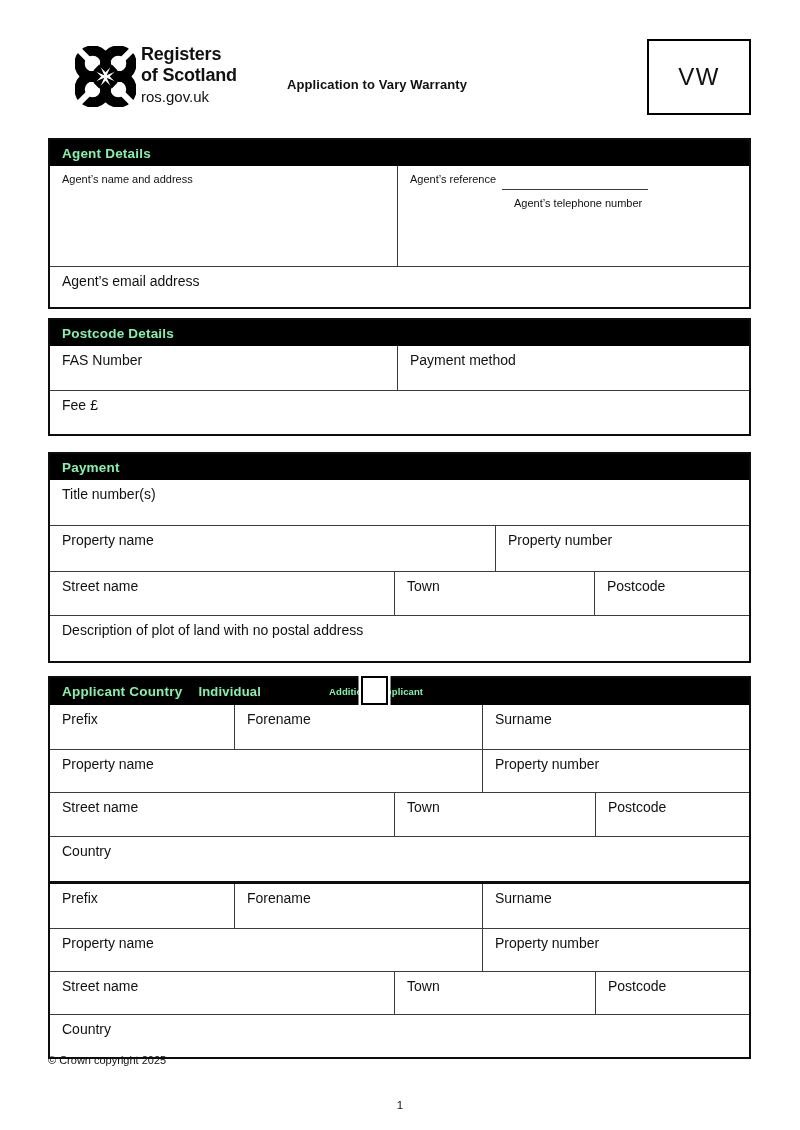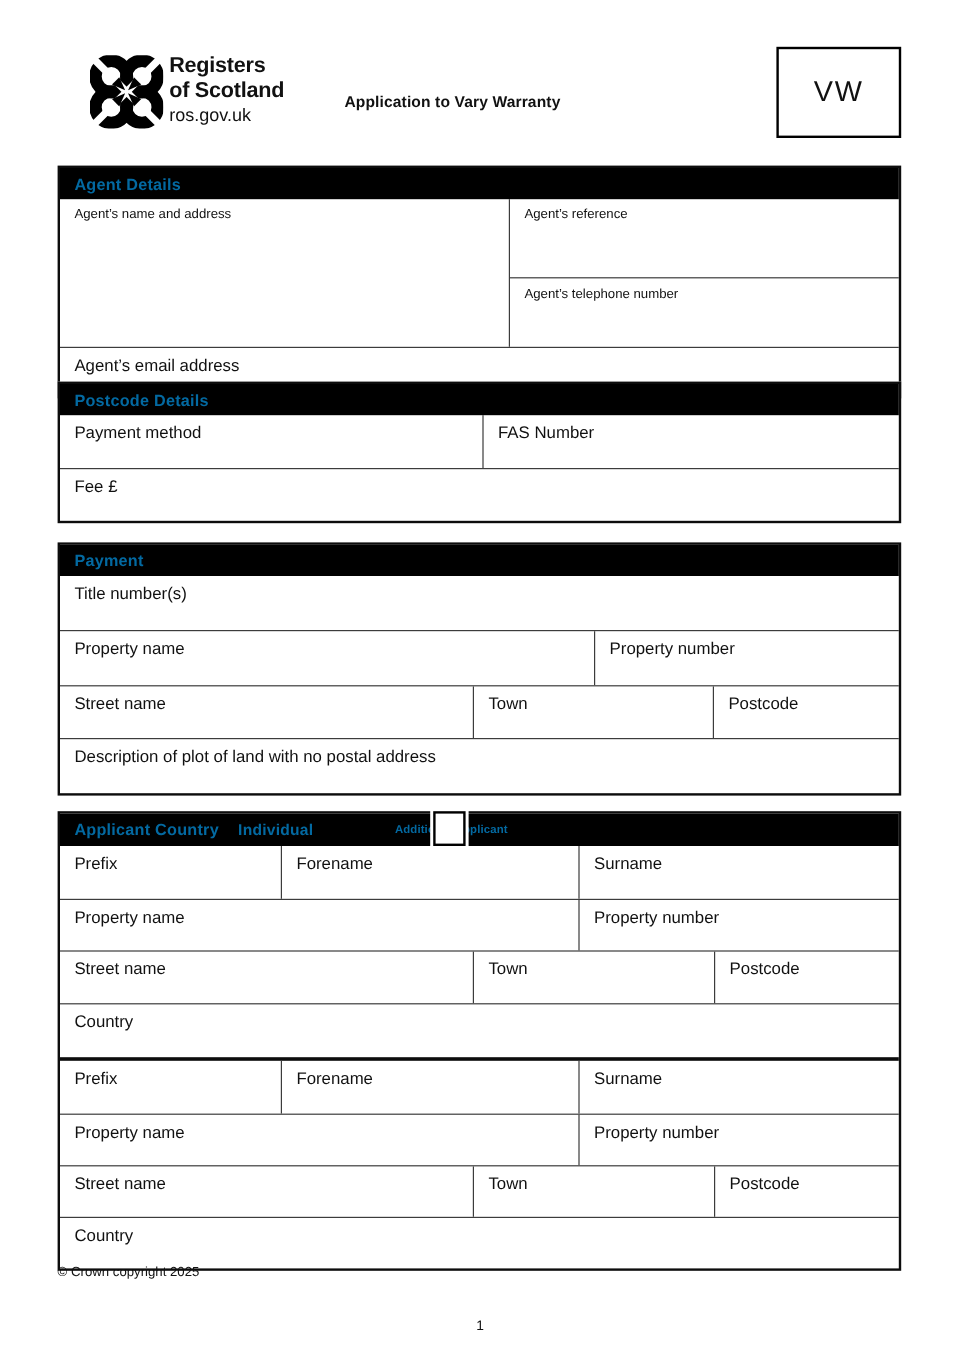--- a/index.html
+++ b/index.html
@@ -17,33 +17,33 @@
   .form-title { position:absolute; left:287px; top:77px; font-size:13px; font-weight:700; letter-spacing:0.1px; }
   .code-box {
     position:absolute; left:647px; top:39px; width:104px; height:76px;
     border:2px solid #000; display:flex; align-items:center; justify-content:center;
     font-size:24px; font-weight:500; letter-spacing:1.5px;
   }
 
   
   .ftable { position:absolute; left:48px; width:703px; border:2px solid #0d0d0d; background:#fff; }
   .fbar {
-    background:#000; color:#0369a1; height:26px; display:flex; align-items:center;
+    background:#000; color:#86efac; height:26px; display:flex; align-items:center;
     padding-left:12px; font-size:13.5px; font-weight:700; letter-spacing:0.2px; position:relative;
   }
   .frow { display:flex; border-top:1.5px solid #3c3c3c; }
   .frow.first { border-top:none; }
   .cell { padding:7px 7px 0 12px; font-size:14px; line-height:14px; }
   .cell + .cell { border-left:1.5px solid #3c3c3c; }
   .grow { flex:1 1 auto; }
 
   
-  .agent-body { display:flex; border-top:none;gap:27px; }
+  .agent-body { display:flex; border-top:none; }
   .agent-left { width:347px; padding:7px 6px 0 12px; font-size:11px; }
-  .agent-right { flex:1; border-left:1.5px solid #3c3c3c; display:flex; flex-direction:column; }
+  .agent-right { flex:1; border-left:1.5px solid #3c3c3c; display:flex; }
   .agent-right .sub { padding:7px 6px 0 12px; font-size:11px; }
   .agent-right .sub + .sub { border-top:1.5px solid #3c3c3c;margin-top:23px; }
 
   .fee-cell { display:flex; gap:4px; }
 
   
   .bar-type { margin-left:16px; font-size:13px; font-weight:700; }
   .bar-additional { margin-left:68px; font-size:9.5px; font-weight:700; letter-spacing:0.1px; }
   .bar-checkbox {
     position:absolute; left:311px; top:-2px; width:27px; height:29px;
@@ -115,25 +115,25 @@
         <span>Agent’s email address</span>
       </div>
     </div>
   </section>
 
   <section class="ftable" style="top:318px;">
     <div class="fbar">
       <span>Postcode Details</span>
     </div>
     <div class="frow first">
-      <div class="cell grow">
-        <span>Payment method</span>
-      </div>
       <div class="cell" style="width:347px; height:44px;">
         <span>FAS Number</span>
+      </div>
+      <div class="cell grow">
+        <span>Payment method</span>
       </div>
     </div>
     <div class="frow">
       <div class="cell grow fee-cell" style="height:43px;">
         <span>Fee</span>
         <span>£</span>
       </div>
     </div>
   </section>
 

